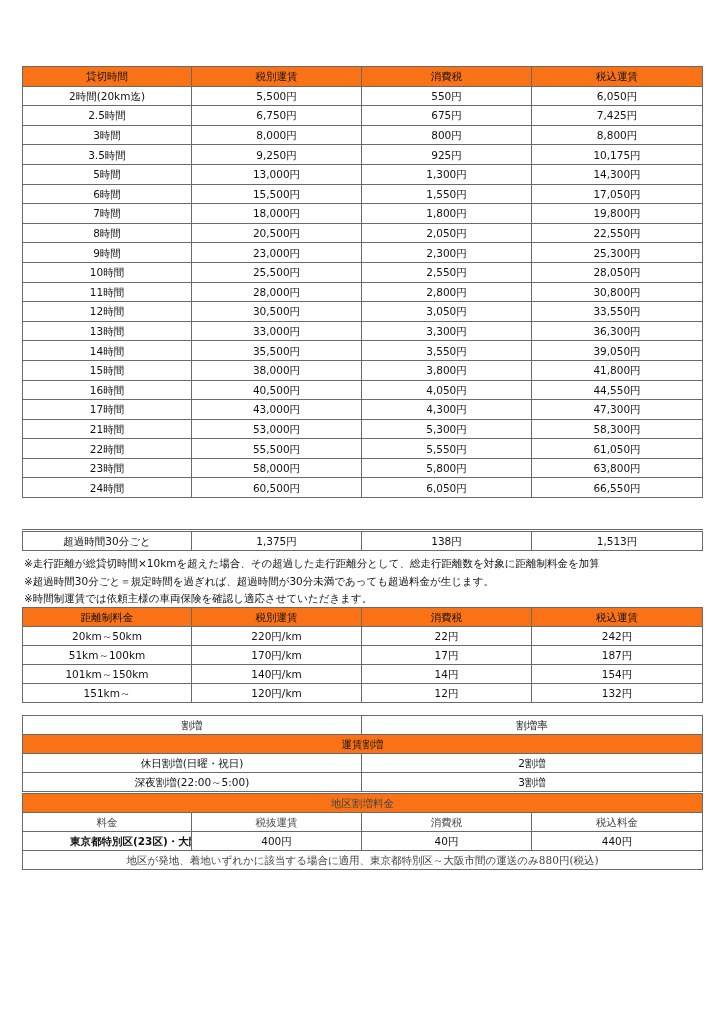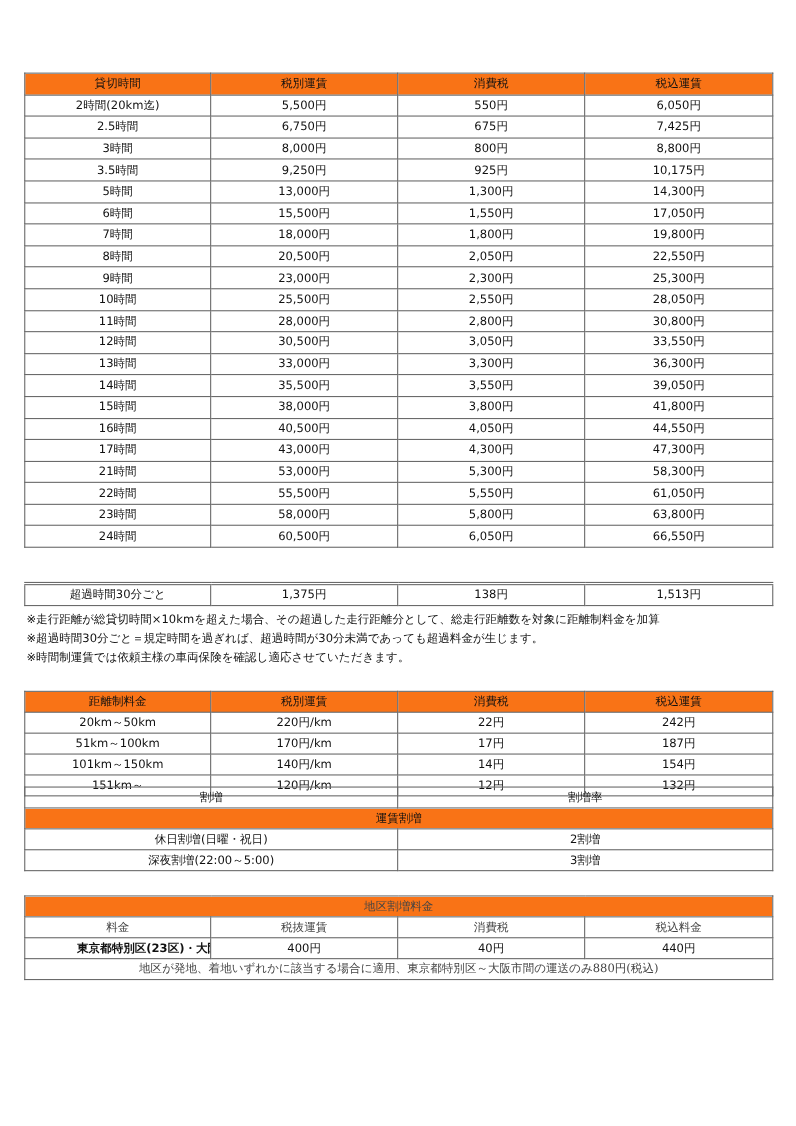--- a/index.html
+++ b/index.html
@@ -18,24 +18,24 @@
   .c1 { width: 169px; } .c2 { width: 170px; } .c3 { width: 170px; } .c4 { width: 171px; }
 
   #main-table { top: 66px; }
   #main-table td, #main-table th { height: 18.6px; line-height: 18px; }
   #overflow-table { top: 529px; }
   #overflow-table td { border-top: 3px double #6a6a6a; }
 
   .notes { position: absolute; left: 24px; top: 555px; font-size: 10.5px; line-height: 17.5px; }
   .notes div { white-space: nowrap; }
 
-  #distance-table { top: 628px; }
+  #distance-table { top: 607px; }
   #surcharge-table { top: 715px; }
   #surcharge-table .half1 { width: 339px; } #surcharge-table .half2 { width: 341px; }
-  #region-table { top: 814px; }
+  #region-table { top: 793px; }
   .serif { font-family: "DejaVu Serif", "Liberation Serif", serif; color: #444; }
   .bold { font-weight: bold; padding-left: 47px; }
 </style>
 </head>
 <body>
 
 <table id="main-table">
   <colgroup>
       <col class="c1">
       <col class="c2">

